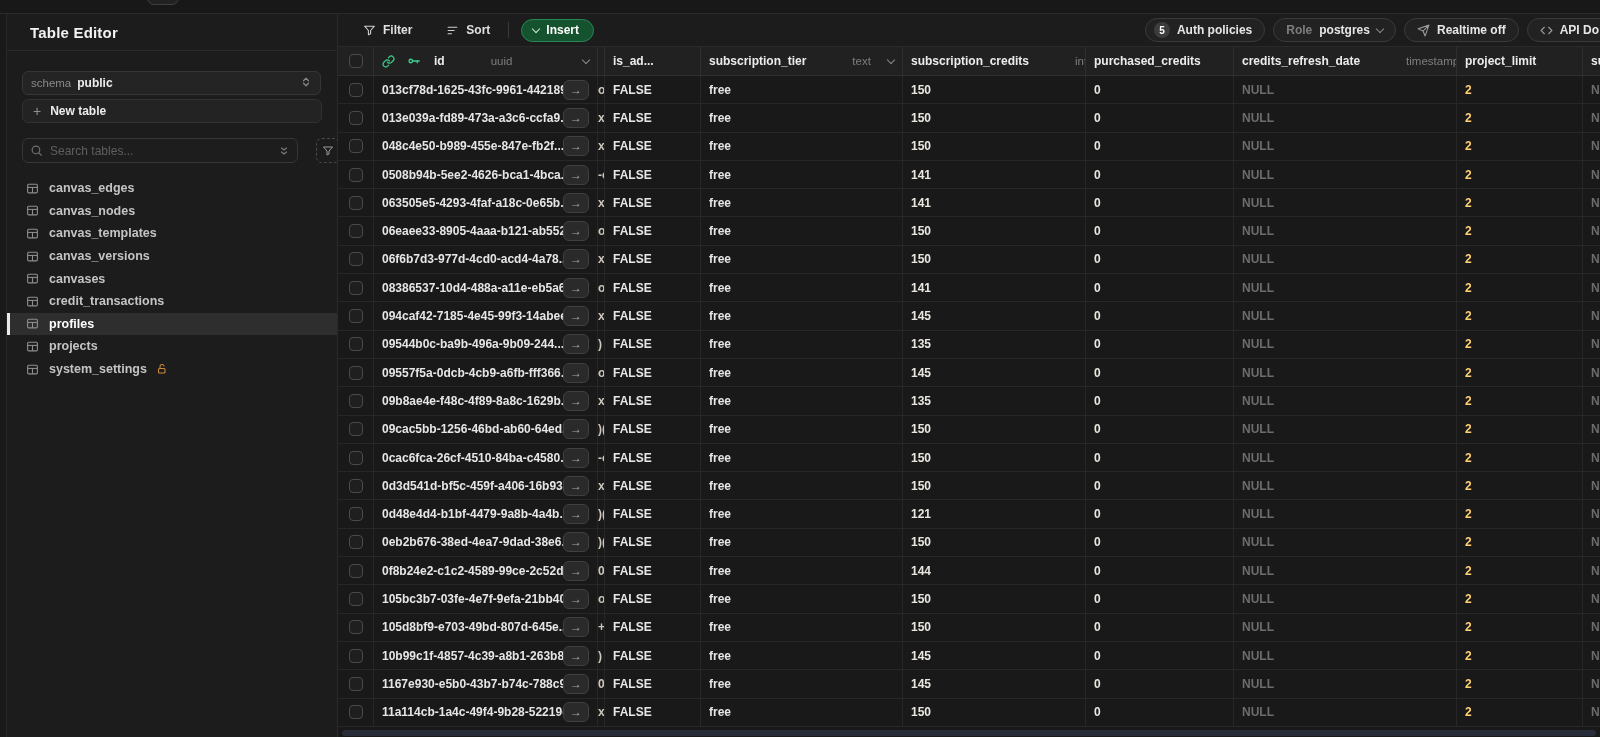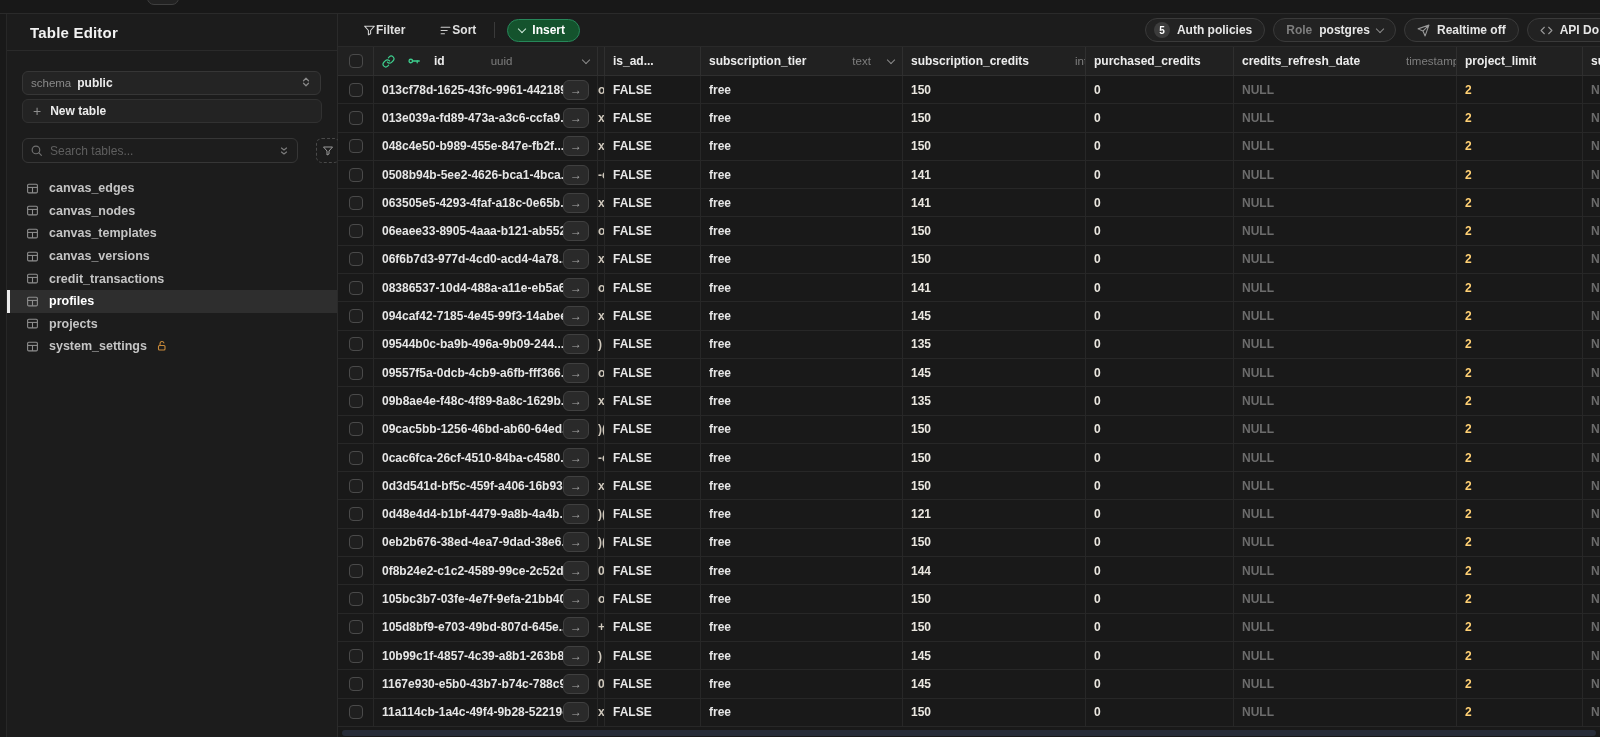--- a/index.html
+++ b/index.html
@@ -34,21 +34,21 @@
   .side-item{height:22.6px;display:flex;align-items:center;padding-left:19px;cursor:pointer;color:#c4c4c4;}
   .side-item svg{flex:none;margin-right:10px;}
   .side-item .ti-label{font-size:12.5px;font-weight:600;white-space:nowrap;}
   .side-item.selected{background:#2e2e2e;border-left:3px solid #eaeaea;padding-left:16px;color:#fff;}
   .side-item.selected .ti-label{font-weight:700;}
   .side-item .lock{margin-left:9px;display:flex;align-items:center;}
 
   
   .main{flex:1;min-width:0;display:flex;flex-direction:column;background:#191919;position:relative;overflow:hidden;}
   .toolbar{height:33px;flex:none;background:#1c1c1c;border-bottom:1px solid #292929;display:flex;align-items:center;padding:0 0 0 15px;overflow:hidden;}
-  .ghost-btn{display:flex;align-items:center;background:transparent;border:none;color:#e0e0e0;font-size:12px;font-weight:700;font-family:inherit;cursor:pointer;padding:0 10px;height:24px;}
+  .ghost-btn{display:flex;align-items:center;gap:7px;background:transparent;border:none;color:#e0e0e0;font-size:12px;font-weight:700;font-family:inherit;cursor:pointer;padding:0 10px;height:24px;}
   .tb-divider{width:1px;height:16px;background:#3a3a3a;margin:0 12px 0 8px;}
   .insert-btn{display:flex;align-items:center;gap:7px;background:#14532d;border:1px solid #27875a;border-radius:12px;color:#fff;font-size:12px;font-weight:700;font-family:inherit;height:23px;padding:0 14px 0 11px;cursor:pointer;}
   .toolbar-right{margin-left:auto;display:flex;align-items:center;gap:8px;margin-right:-12px;}
   .pill{display:flex;align-items:center;gap:7px;height:24px;border:1px solid #3a3a3a;background:#222;border-radius:12px;padding:0 12px;font-size:12px;font-weight:700;color:#e6e6e6;cursor:pointer;white-space:nowrap;font-family:inherit;}
   .pill .count-badge{width:16px;height:16px;border-radius:50%;background:#3c3c3c;color:#fff;font-size:10px;font-weight:700;display:flex;align-items:center;justify-content:center;margin-left:-4px;}
   .pill .pill-muted{color:#7e7e7e;font-weight:600;}
 
   
   .grid{flex:1;overflow:hidden;position:relative;}
   .grid-header{height:29px;background:#212121;border-bottom:1px solid #2f2f2f;display:flex;align-items:stretch;}
@@ -165,20 +165,29 @@
     <span class="ti-label">canvas_templates</span>
 
   </div>
             <div class="side-item">
     <svg width="13" height="13" viewBox="0 0 24 24" fill="none" stroke="#8f8f8f" stroke-width="2">
                 <rect x="3" y="4" width="18" height="16" rx="2"></rect>
                 <line x1="3" y1="10" x2="21" y2="10"></line>
                 <line x1="12" y1="10" x2="12" y2="20"></line>
               </svg>
     <span class="ti-label">canvas_versions</span>
+
+  </div>
+            <div class="side-item">
+    <svg width="13" height="13" viewBox="0 0 24 24" fill="none" stroke="#8f8f8f" stroke-width="2">
+                <rect x="3" y="4" width="18" height="16" rx="2"></rect>
+                <line x1="3" y1="10" x2="21" y2="10"></line>
+                <line x1="12" y1="10" x2="12" y2="20"></line>
+              </svg>
+    <span class="ti-label">canvases</span>
 
   </div>
             <div class="side-item">
     <svg width="13" height="13" viewBox="0 0 24 24" fill="none" stroke="#8f8f8f" stroke-width="2">
                 <rect x="3" y="4" width="18" height="16" rx="2"></rect>
                 <line x1="3" y1="10" x2="21" y2="10"></line>
                 <line x1="12" y1="10" x2="12" y2="20"></line>
               </svg>
     <span class="ti-label">credit_transactions</span>
 

